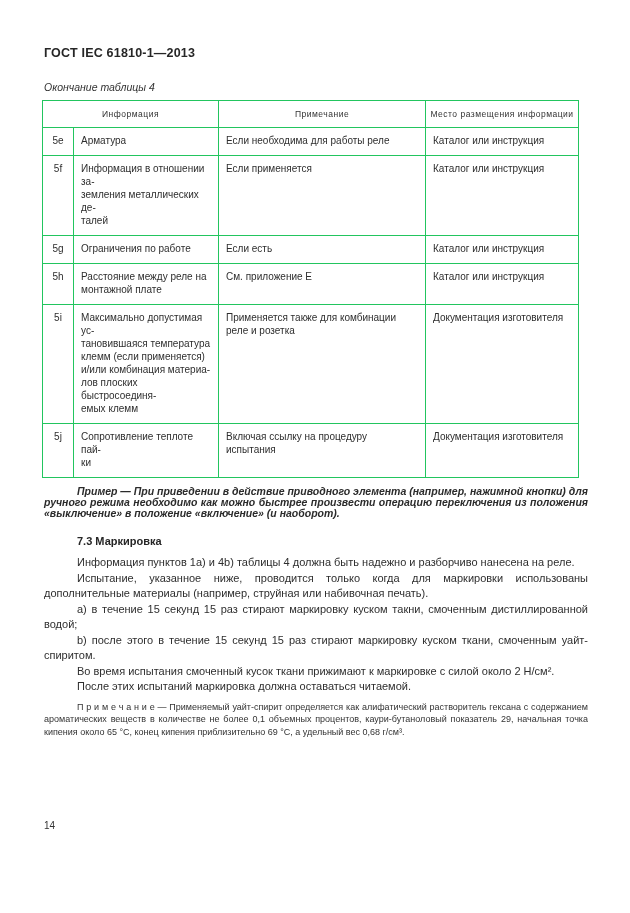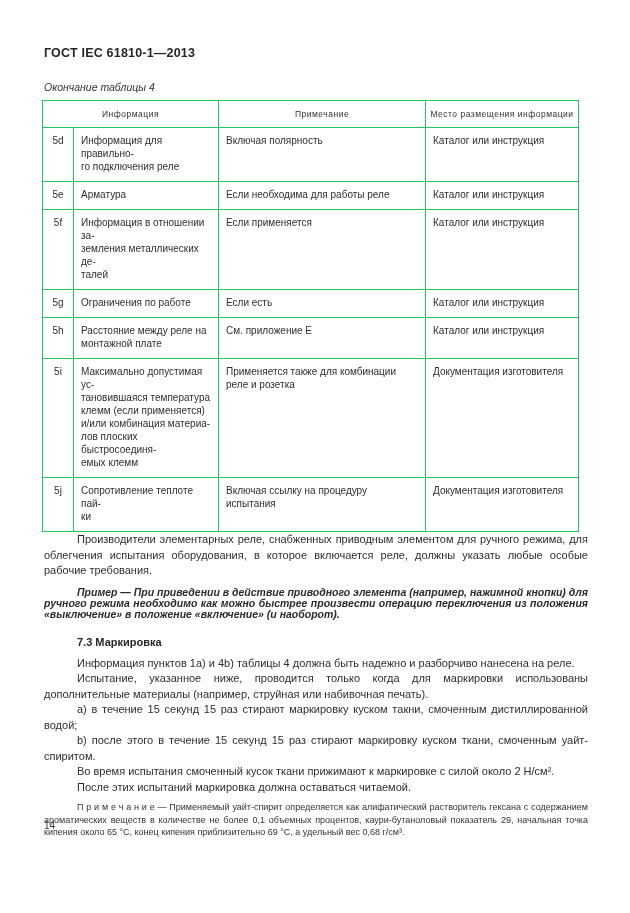--- a/index.html
+++ b/index.html
@@ -116,27 +116,20 @@
     </colgroup>
     <thead>
       <tr>
         <th colspan="2">Информация</th>
         <th>Примечание</th>
         <th>Место размещения информации</th>
       </tr>
     </thead>
     <tbody>
       <tr>
-        <td class="cell-num">5d</td>
-        <td class="pre">Информация для правильно-
-го подключения реле</td>
-        <td class="pre cell-note">Включая полярность</td>
-        <td>Каталог или инструкция</td>
-      </tr>
-      <tr>
         <td class="cell-num">5e</td>
         <td class="pre">Арматура</td>
         <td class="pre cell-note">Если необходима для работы реле</td>
         <td>Каталог или инструкция</td>
       </tr>
       <tr>
         <td class="cell-num">5f</td>
         <td class="pre">Информация в отношении за-
 земления металлических де-
 талей</td>
@@ -171,21 +164,20 @@
       <tr>
         <td class="cell-num">5j</td>
         <td class="pre">Сопротивление теплоте пай-
 ки</td>
         <td class="pre cell-note">Включая ссылку на процедуру испытания</td>
         <td>Документация изготовителя</td>
       </tr>
     </tbody>
   </table>
 
-  <p class="body">Производители элементарных реле, снабженных приводным элементом для ручного режима, для облегчения испытания оборудования, в которое включается реле, должны указать любые особые рабочие требования.</p>
 
   <p class="example">Пример — При приведении в действие приводного элемента (например, нажимной кнопки) для ручного режима необходимо как можно быстрее произвести операцию переключения из положения «выключение» в положение «включение» (и наоборот).</p>
 
   <div class="sec-heading">7.3 Маркировка</div>
   <p class="body">Информация пунктов 1a) и 4b) таблицы 4 должна быть надежно и разборчиво нанесена на реле.</p>
   <p class="body">Испытание, указанное ниже, проводится только когда для маркировки использованы дополнительные материалы (например, струйная или набивочная печать).</p>
   <p class="body">а) в течение 15 секунд 15 раз стирают маркировку куском такни, смоченным дистиллированной водой;</p>
   <p class="body">b) после этого в течение 15 секунд 15 раз стирают маркировку куском ткани, смоченным уайт-спиритом.</p>
   <p class="body">Во время испытания смоченный кусок ткани прижимают к маркировке с силой около 2 Н/см².</p>
   <p class="body mt3">После этих испытаний маркировка должна оставаться читаемой.</p>

